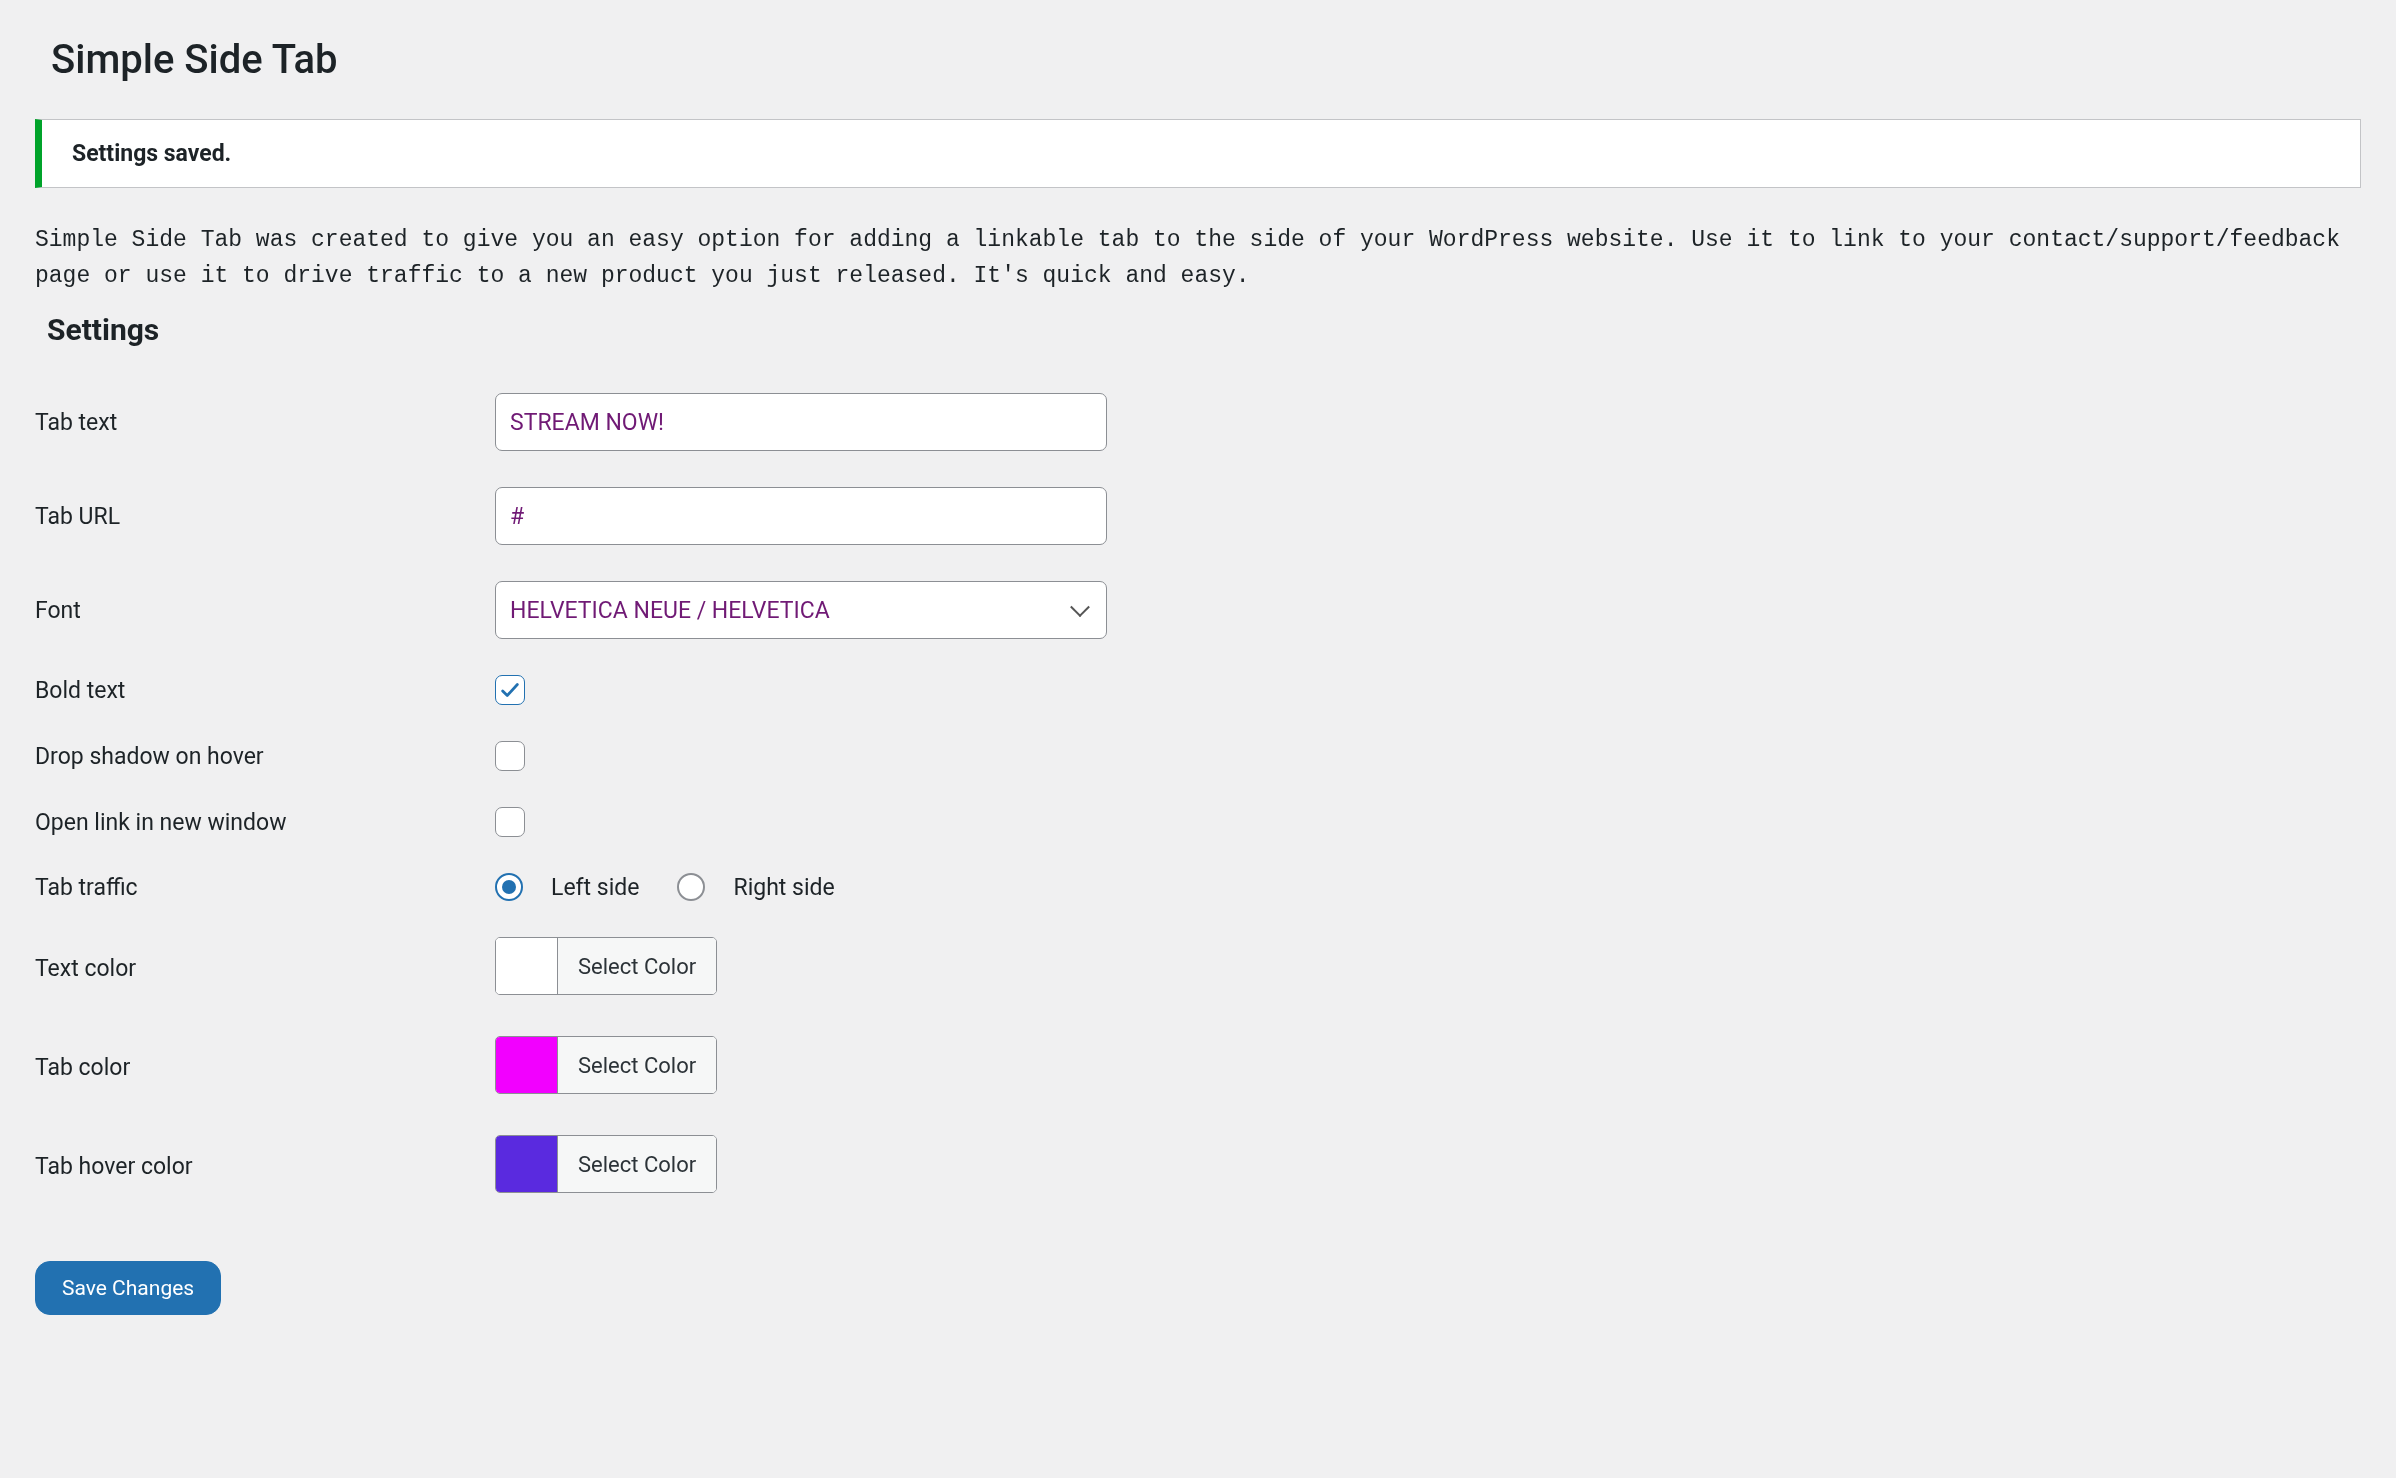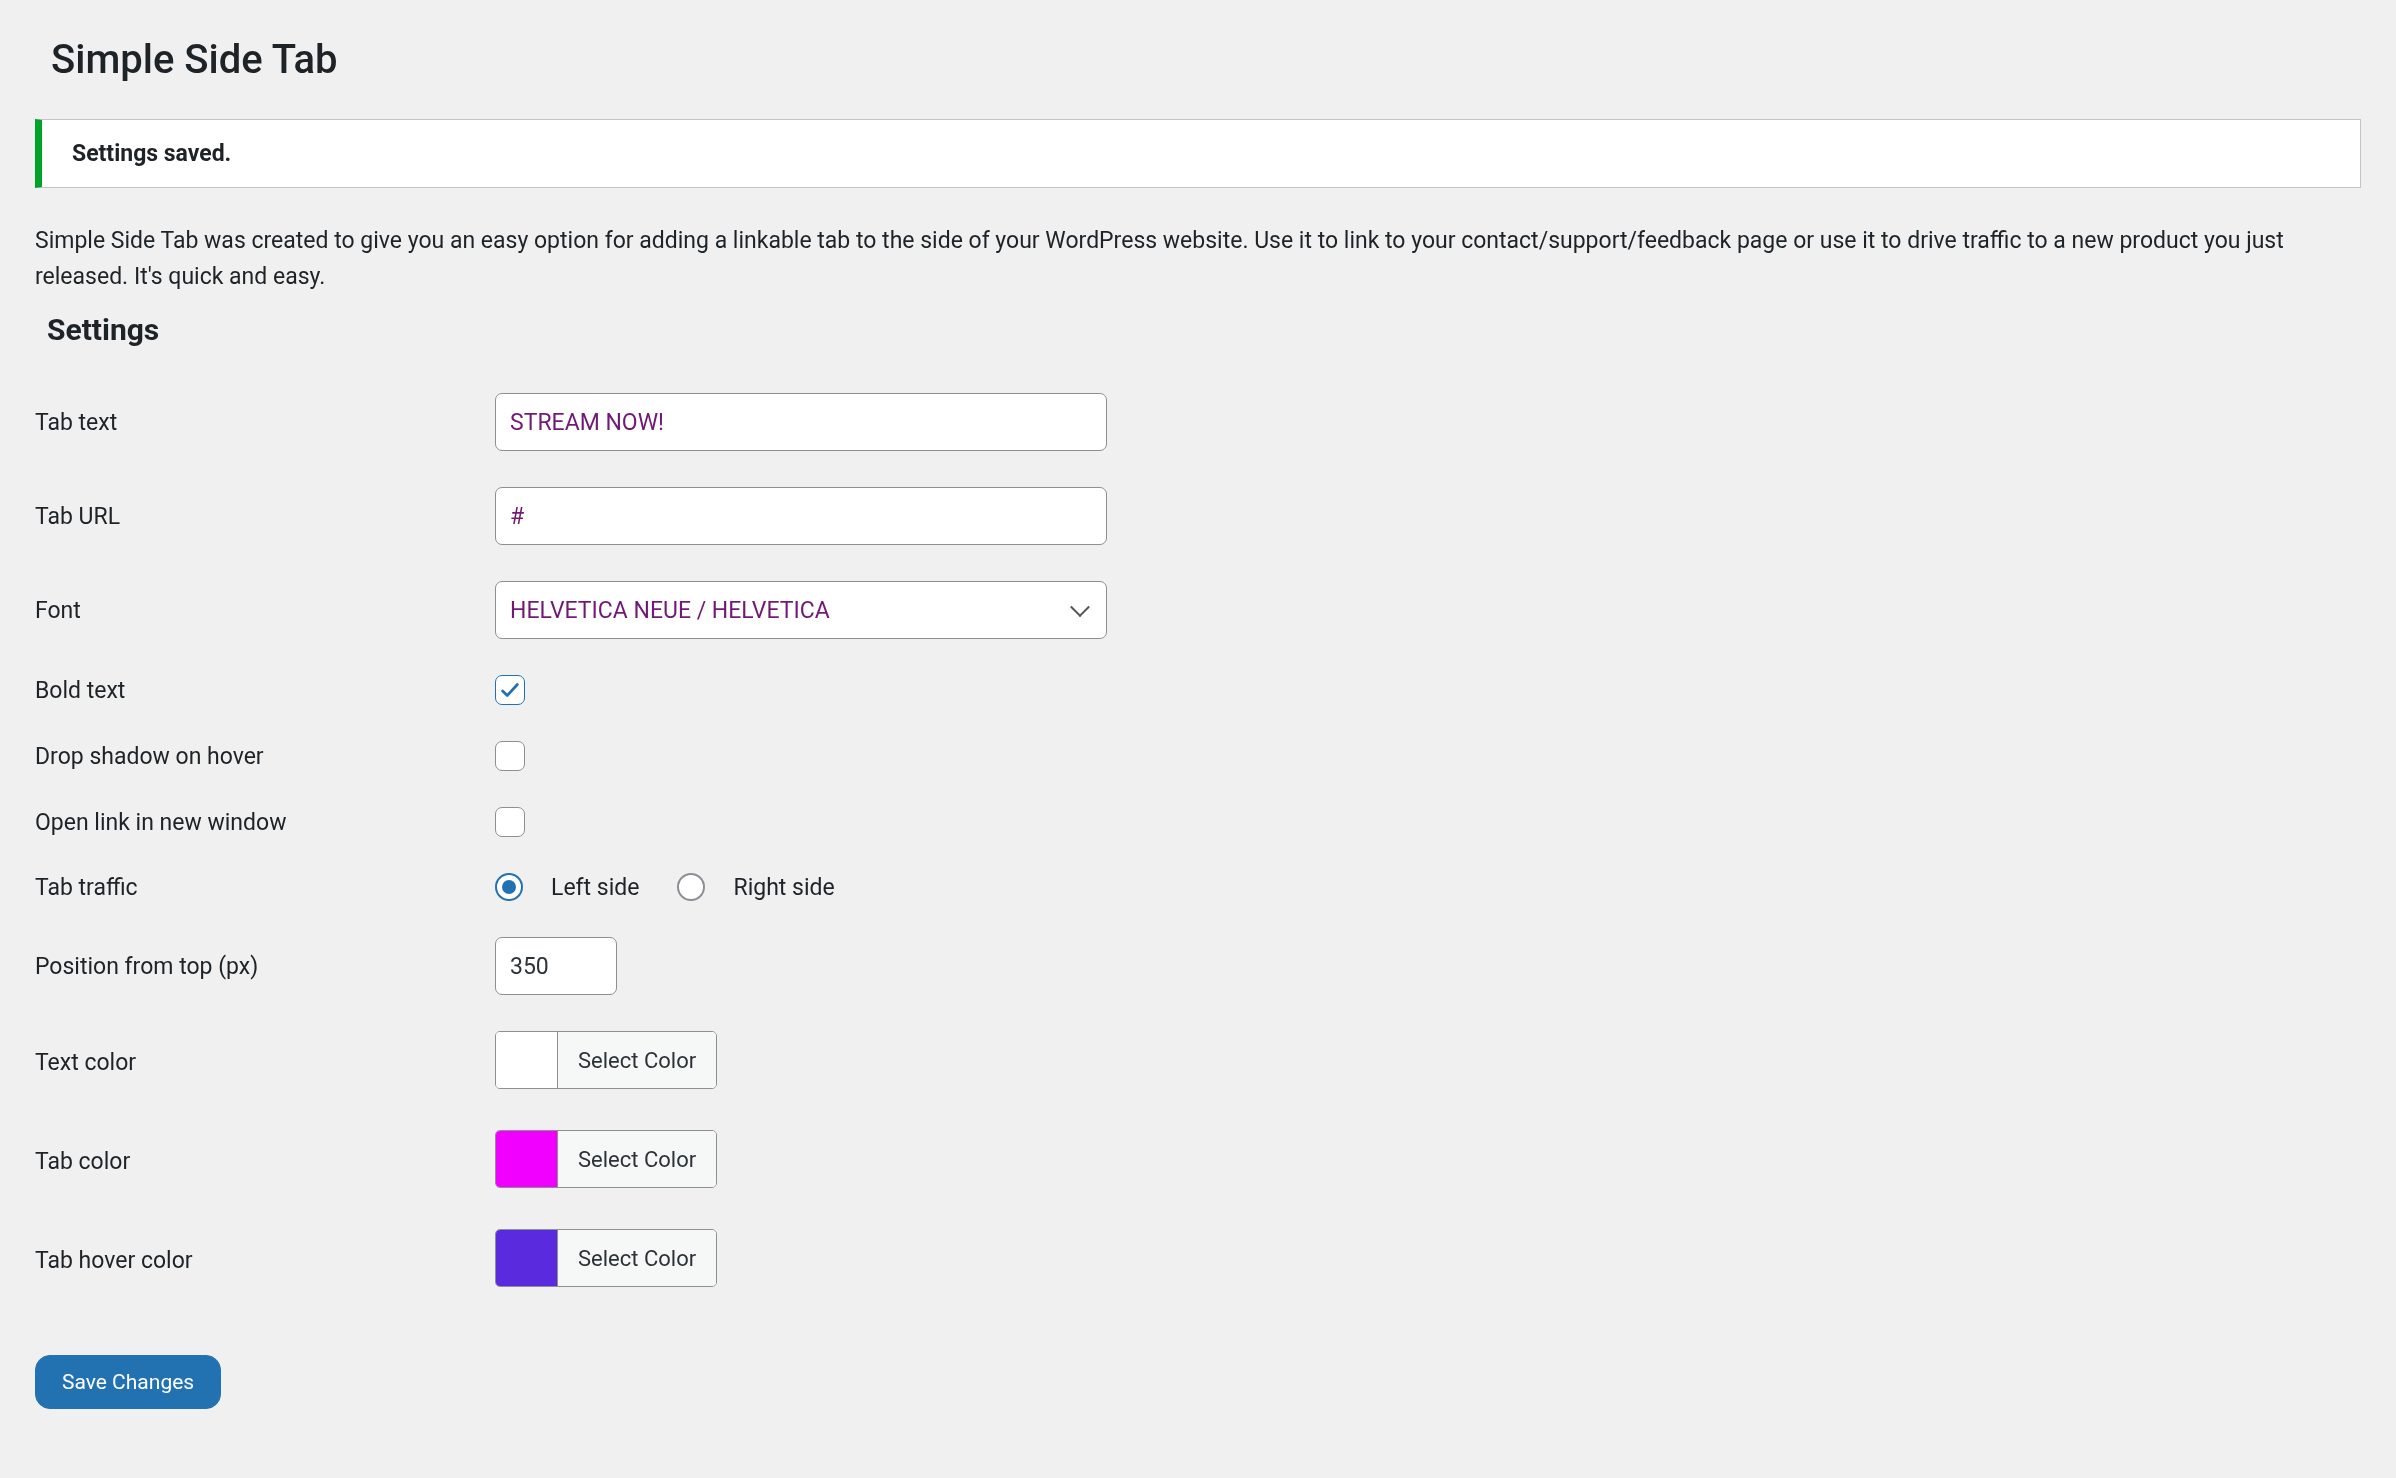--- a/index.html
+++ b/index.html
@@ -29,20 +29,21 @@
     margin: 0;
     font-size: 23px;
     font-weight: 700;
     color: #1d2327;
   }
   p.description {
     font-size: 23px;
     line-height: 1.55;
     color: #1d2327;
     margin: 0 0 18px 0;
+    font-family: Liberation Mono, monospace;
   }
   h2.section-title {
     font-size: 30px;
     font-weight: 700;
     margin: 0 0 28px 12px;
   }
   table.form-table {
     border-collapse: collapse;
     width: 100%;
   }
@@ -268,26 +269,20 @@
           <span class="radio-label">Left side</span>
         </label>
         <label class="radio-item">
           <span class="wp-radio"></span>
           <span class="radio-label">Right side</span>
         </label>
       </div>
     </td>
   </tr>
 
-  <tr>
-    <th>Position from top (px)</th>
-    <td>
-      <input type="text" class="small-text" value="350" style="">
-    </td>
-  </tr>
 
   <tr>
     <th>Text color</th>
     <td>
       <div class="color-picker">
         <span class="color-swatch" style="background:#ffffff"></span>
         <button type="button" class="color-button">Select Color</button>
       </div>
     </td>
   </tr>

